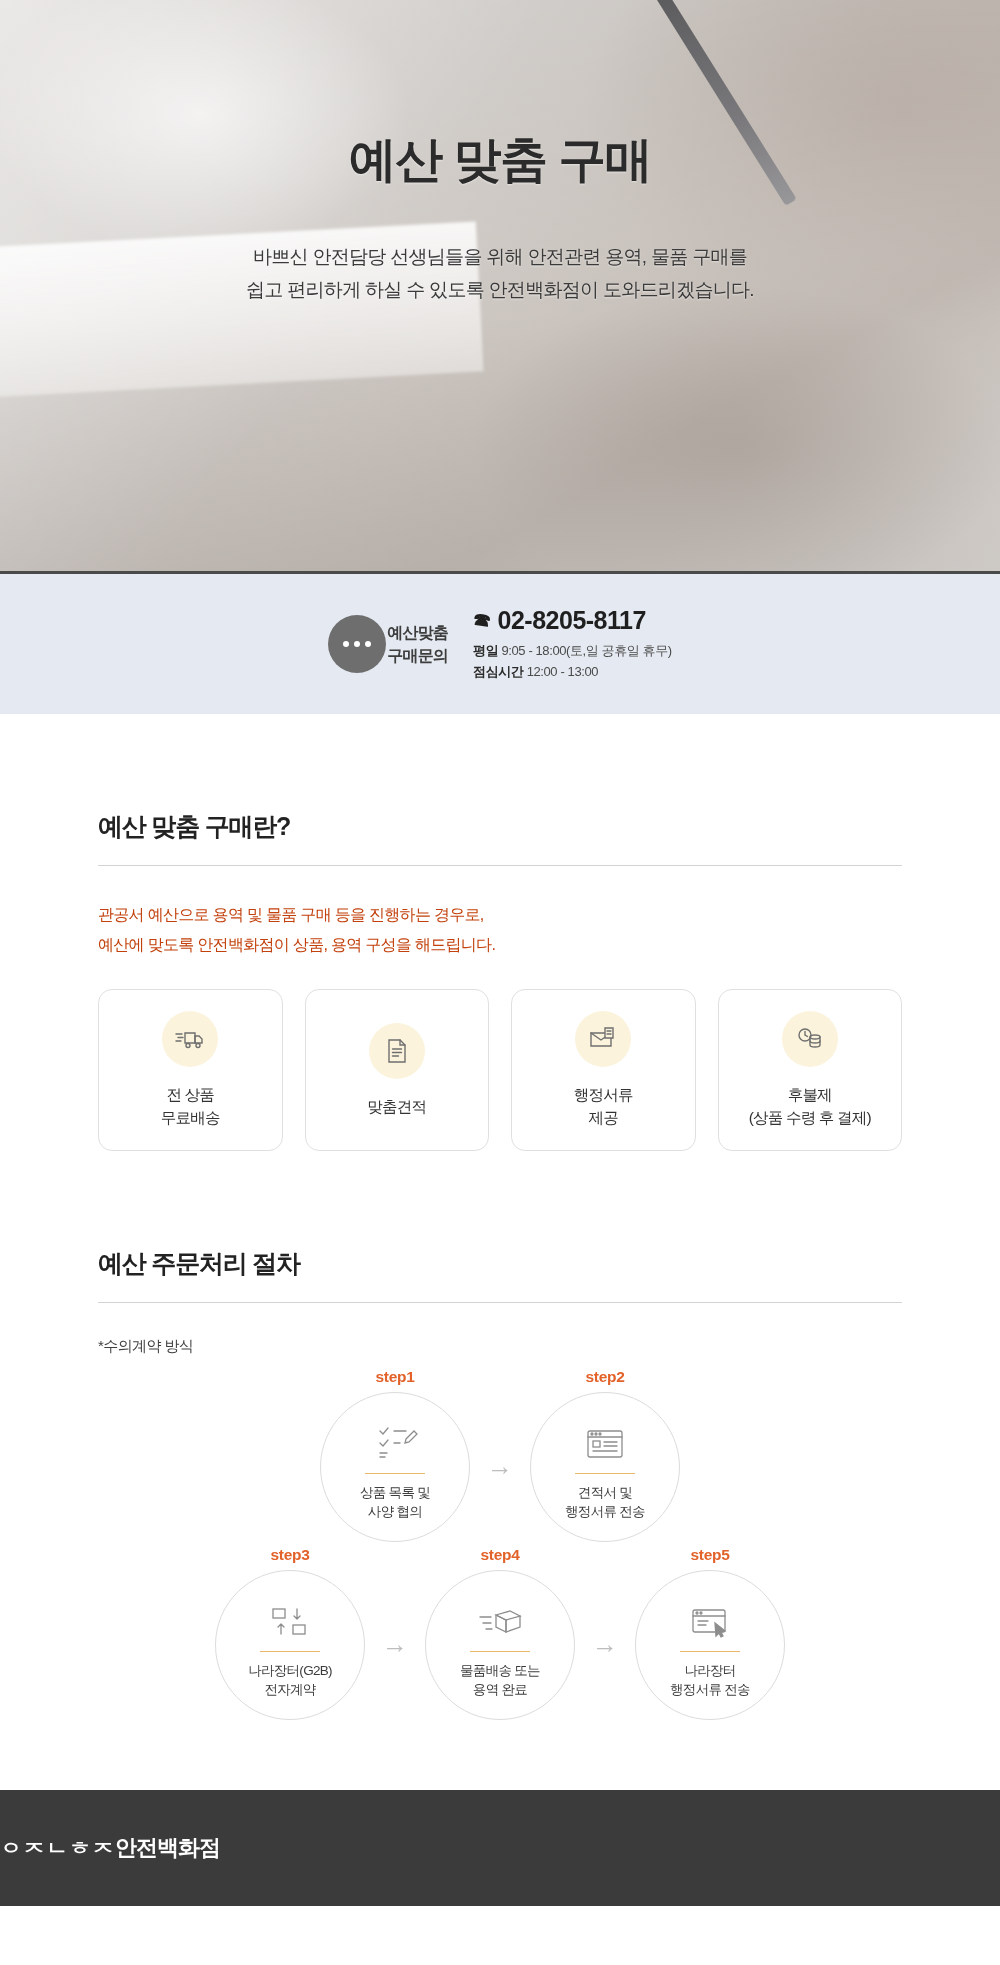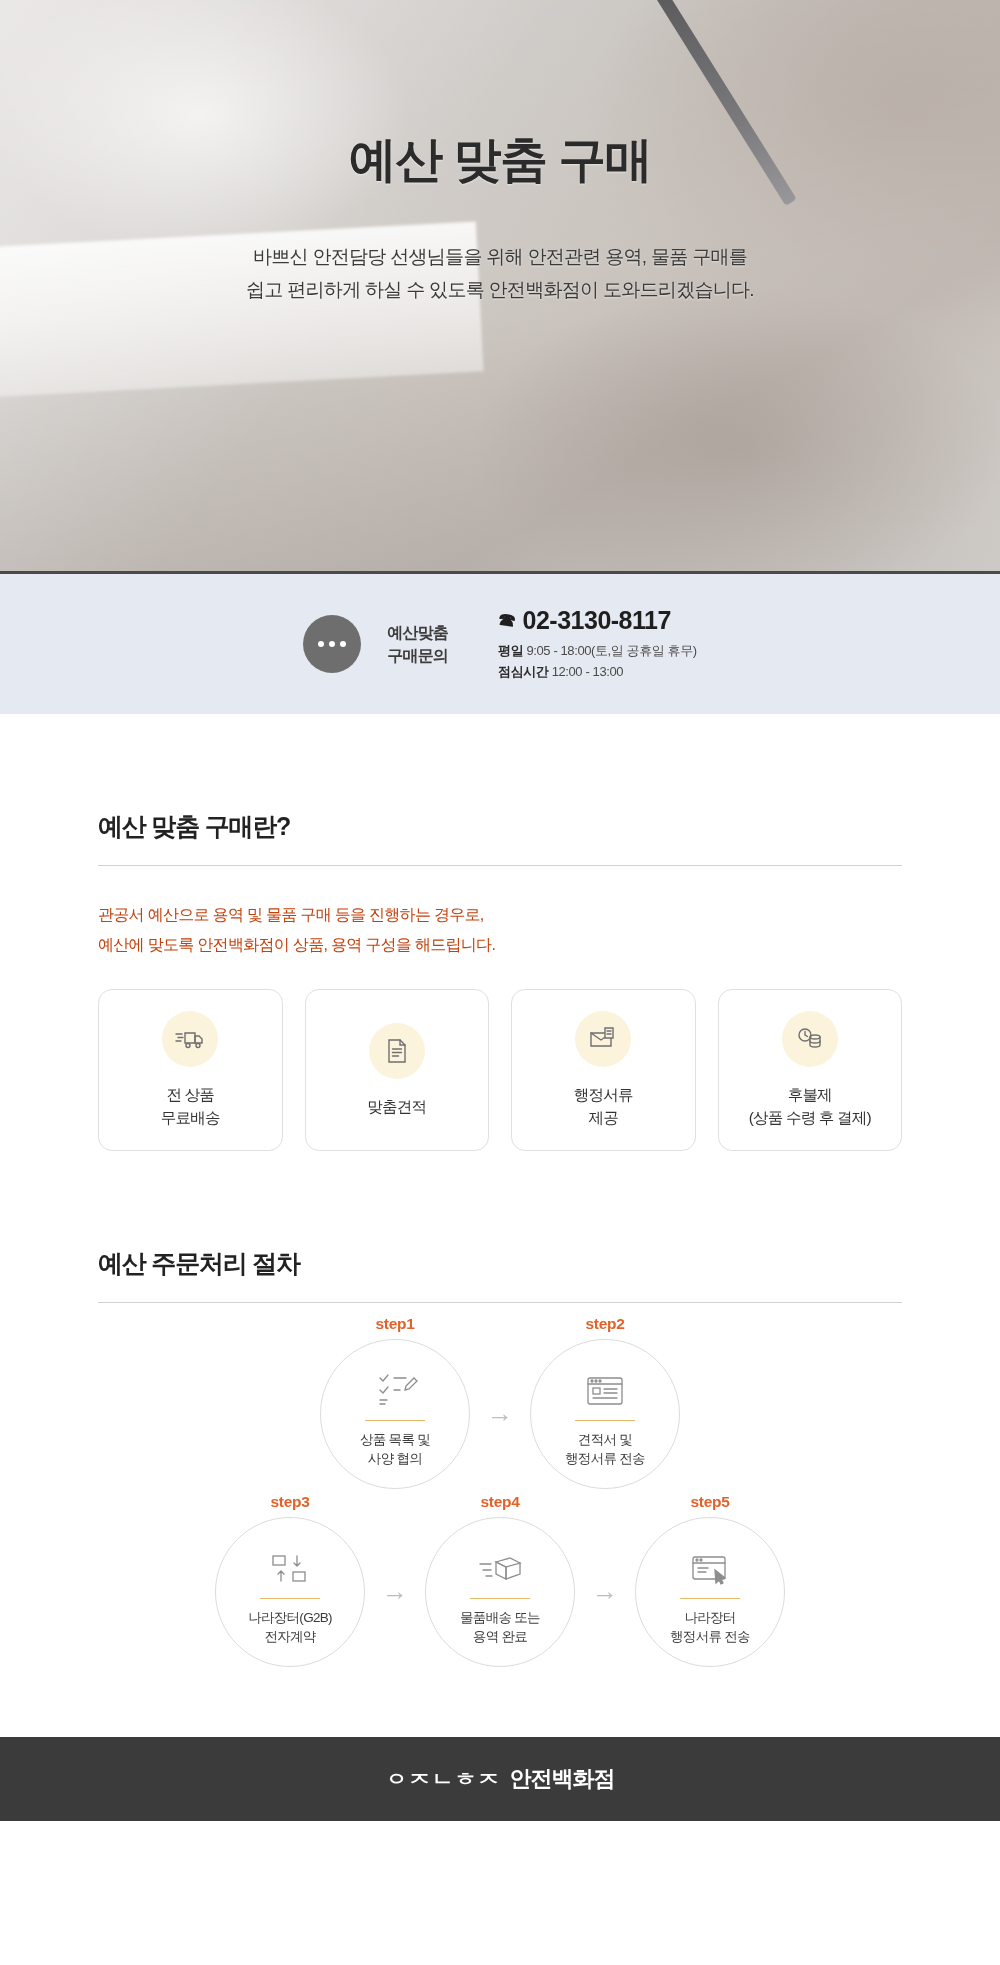--- a/index.html
+++ b/index.html
@@ -109,21 +109,21 @@
   .contact {
     background: #e5e9f1;
     height: 140px;
     display: flex;
     align-items: center;
     justify-content: center;
   }
   .contact-inner {
     display: flex;
     align-items: center;
-    gap: 26px;
+    gap: 1px;
   }
   .chat-circle {
     width: 58px;
     height: 58px;
     border-radius: 50%;
     background: #6e6e6e;
     display: flex;
     align-items: center;
     justify-content: center;
   }
@@ -299,25 +299,24 @@
     color: #bdbdbd;
     font-size: 26px;
     line-height: 1;
     margin-top: 22px;
   }
   .steps-wrap { padding-bottom: 70px; }
 
   
   .footer {
     background: #3b3b3b;
-    height: 84px;
-    display: flex;
-    align-items: center;
-    justify-content: center;
-    gap: 9px;
+    height: 116px;
+    display: flex;
+    align-items: center;
+    gap: 0;
   }
   .footer-mark {
     color: #ffffff;
     font-size: 22px;
     font-weight: bold;
     letter-spacing: 1px;
     transform: scaleY(0.82);
   }
   .footer-name {
     color: #ffffff;
@@ -355,21 +354,21 @@
           <i></i>
         </span>
       </div>
       <div class="contact-label">
         <div>예산맞춤</div>
         <div>구매문의</div>
       </div>
       <div>
         <div class="contact-phone">
           <span class="phone-icon">☎</span>
-          <span>02-3130-8117</span>
+          <span>02-8205-8117</span>
         </div>
         <div class="contact-hours">
           <b>평일</b>
           <span>9:05 - 18:00(토,일 공휴일 휴무)</span>
         </div>
         <div class="contact-hours">
           <b>점심시간</b>
           <span>12:00 - 13:00</span>
         </div>
       </div>
@@ -441,20 +440,21 @@
       </div>
 
     </div>
   </div>
 
   <div class="section steps-wrap">
     <div class="section-head">
       <h2 class="section-title">예산 주문처리 절차</h2>
       <hr class="divider">
     </div>
+    <div class="process-note">*수의계약 방식</div>
 
     <div class="steps-row">
       <div class="step">
         <div class="step-num">step1</div>
         <div class="step-circle">
           <div class="step-ico">
             <svg width="46" height="44" viewBox="0 0 46 44" fill="none" stroke="#8d8d8d" stroke-width="1.3" stroke-linecap="round">
               <path d="M8 10l3 3 5-6"></path>
               <path d="M8 22l3 3 5-6"></path>
               <path d="M8 32h7M8 36h5"></path>

